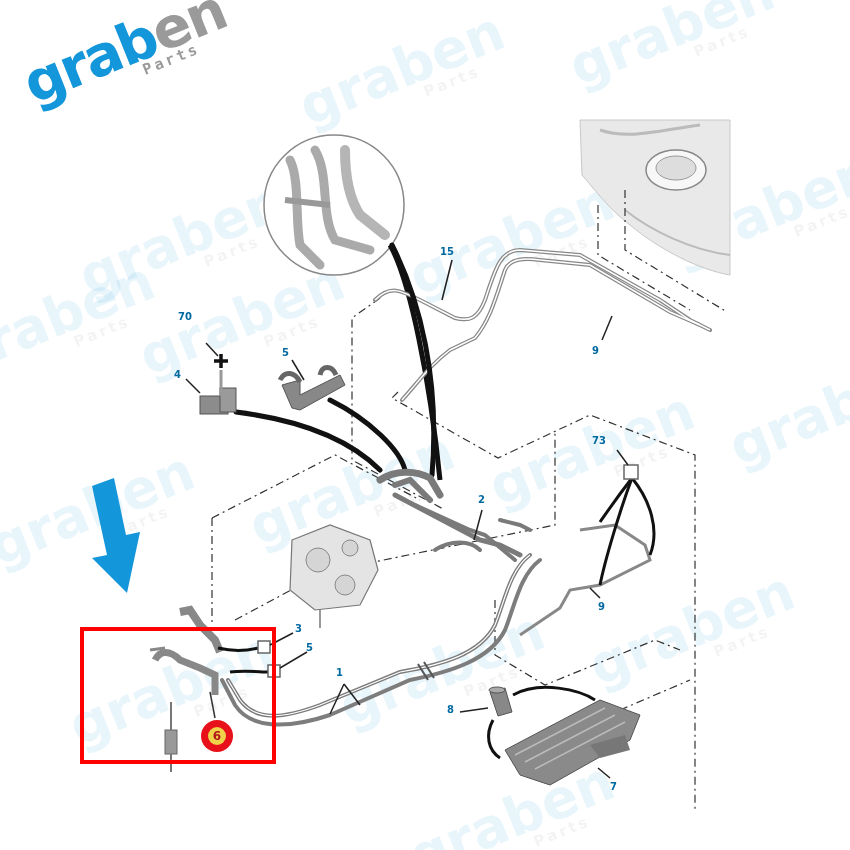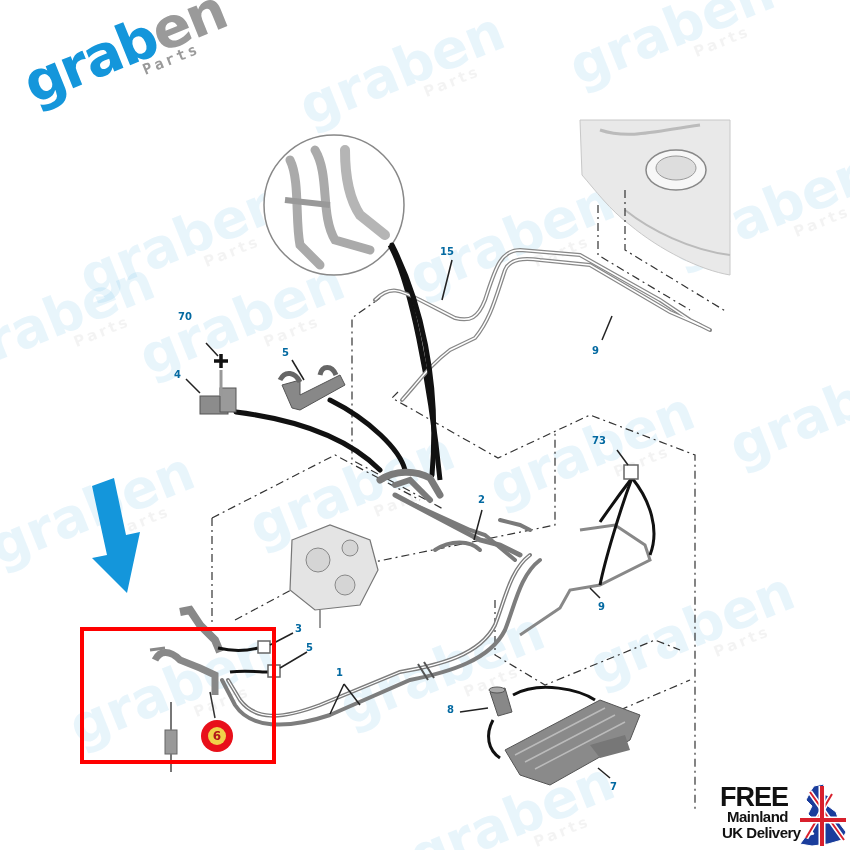--- a/index.html
+++ b/index.html
@@ -221,26 +221,14 @@
   </svg>
   <div class="part6">
     <div class="inner">6</div>
   </div>
 
   <div class="logo">
     <div class="logo-text"><span>grab</span><span class="en">en</span></div>
     <div class="logo-sub">Parts</div>
   </div>
 
-  <div class="delivery">
-    <span class="free">FREE</span>
-    <span class="l2">Mainland</span>
-    <span class="l3">UK Delivery</span>
-    <svg width="56" height="62" viewBox="0 0 56 62">
-      <path d="M22 2 L32 0 L30 10 L38 12 L36 22 L44 28 L48 40 L54 48 L50 56 L36 60 L20 62 L8 60 L14 52 L22 50 L18 44 L22 36 L16 30 L20 22 L14 16 L18 8 Z" fill="#1a3d9c" stroke="#fff" stroke-width="1"></path>
-      <path d="M18 8 L52 56 M14 54 L40 10" stroke="#fff" stroke-width="5"></path>
-      <path d="M18 8 L52 56 M14 54 L40 10" stroke="#d8202c" stroke-width="2"></path>
-      <path d="M30 2 L30 62 M8 36 L54 36" stroke="#fff" stroke-width="7"></path>
-      <path d="M30 2 L30 62 M8 36 L54 36" stroke="#d8202c" stroke-width="4"></path>
-    </svg>
-  </div>
 
 </div>
 
 </body></html>

